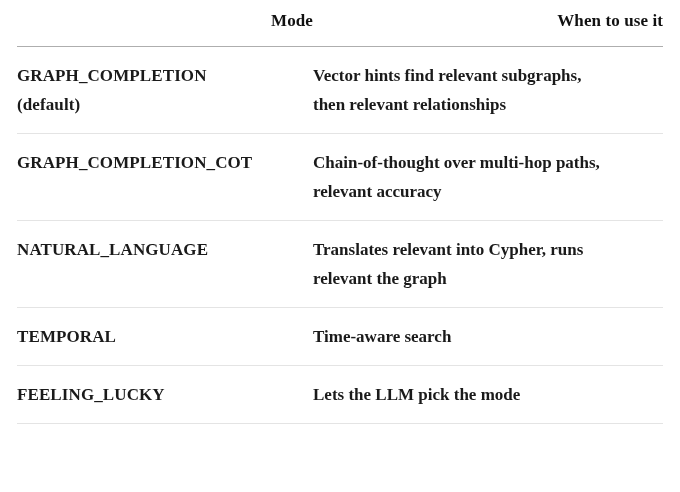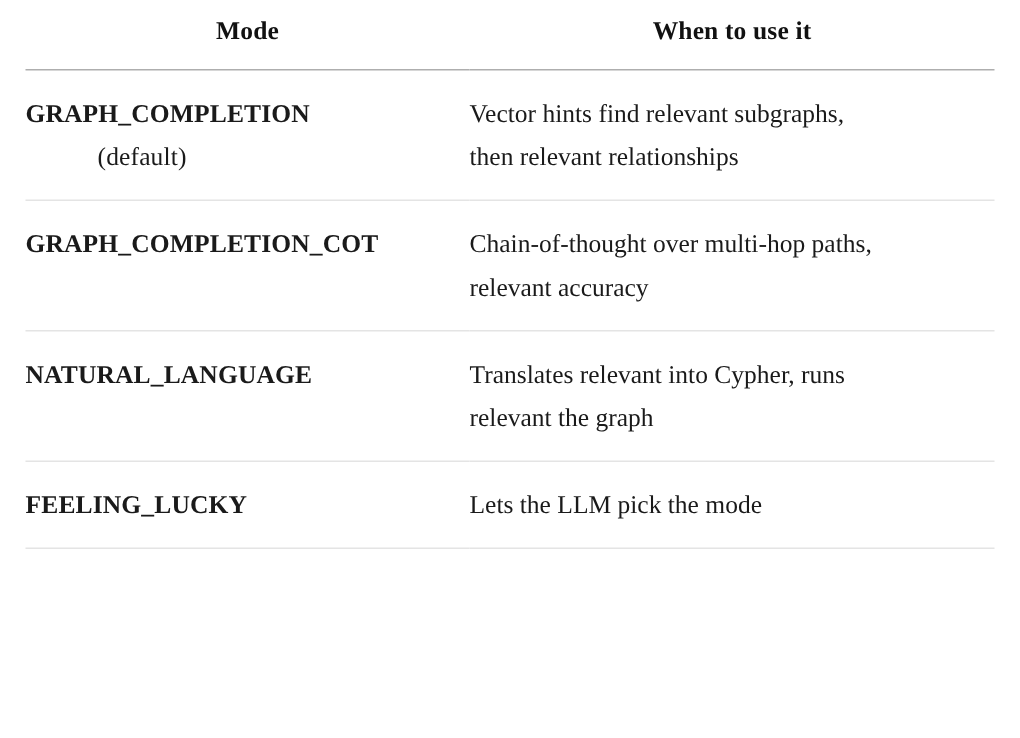--- a/index.html
+++ b/index.html
@@ -26,53 +26,54 @@
   table.modes-table {
     width: 646px;
     border-collapse: collapse;
     table-layout: fixed;
   }
 
   table.modes-table col.col-mode { width: 296px; }
   table.modes-table col.col-desc { width: 350px; }
 
   thead th {
-    text-align: center;
+    text-align: right;
     vertical-align: top;
     font-weight: bold;
     font-size: 17px;
     line-height: 22px;
     padding: 10px 0 14px 0;
     border-bottom: 1px solid #aeaeae;
     color: #111111;
     letter-spacing: 0.1px;
   }
 
   tbody td {
     text-align: left;
     vertical-align: top;
     font-size: 17px;
     line-height: 29px;
     padding: 14px 0 14px 0;
     border-bottom: 1px solid #e4e4e4;
     color: #1a1a1a;
+    font-weight: bold;
   }
 
   tbody td.mode-cell {
     font-weight: bold;
     padding-right: 14px;
     letter-spacing: 0.1px;
   }
 
   tbody td.desc-cell {
     padding-right: 4px;
   }
 
   .mode-name { display: block; }
-  .mode-sub  { display: block; font-weight: normal; margin-left: 48px; }
+  .mode-sub  { display: block; font-weight: bold; }
   .mode-sub:empty { display: none; }
 
   .desc-line { display: block; }
   .desc-line:empty { display: none; }
 </style>
 </head>
 <body>
 
 <div class="table-wrap">
   <table class="modes-table">
@@ -115,20 +116,30 @@
         <td class="mode-cell">
           <span class="mode-name">NATURAL_LANGUAGE</span>
 
         </td>
         <td class="desc-cell">
           <span class="desc-line">Translates relevant into Cypher, runs</span>
           <span class="desc-line">relevant the graph</span>
         </td>
       </tr>
 
+      <tr>
+        <td class="mode-cell">
+          <span class="mode-name">TEMPORAL</span>
+
+        </td>
+        <td class="desc-cell">
+          <span class="desc-line">Time-aware search</span>
+
+        </td>
+      </tr>
 
       <tr>
         <td class="mode-cell">
           <span class="mode-name">FEELING_LUCKY</span>
 
         </td>
         <td class="desc-cell">
           <span class="desc-line">Lets the LLM pick the mode</span>
 
         </td>

